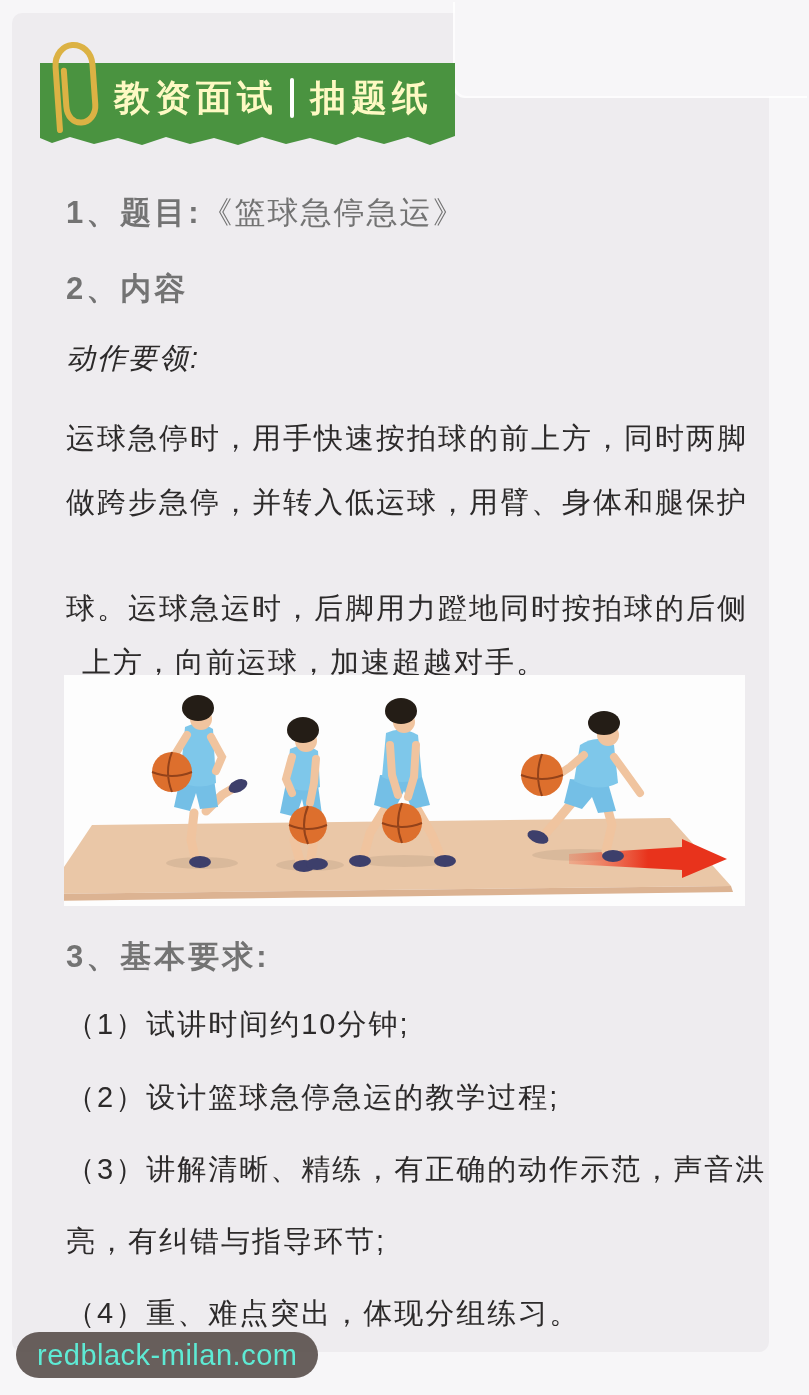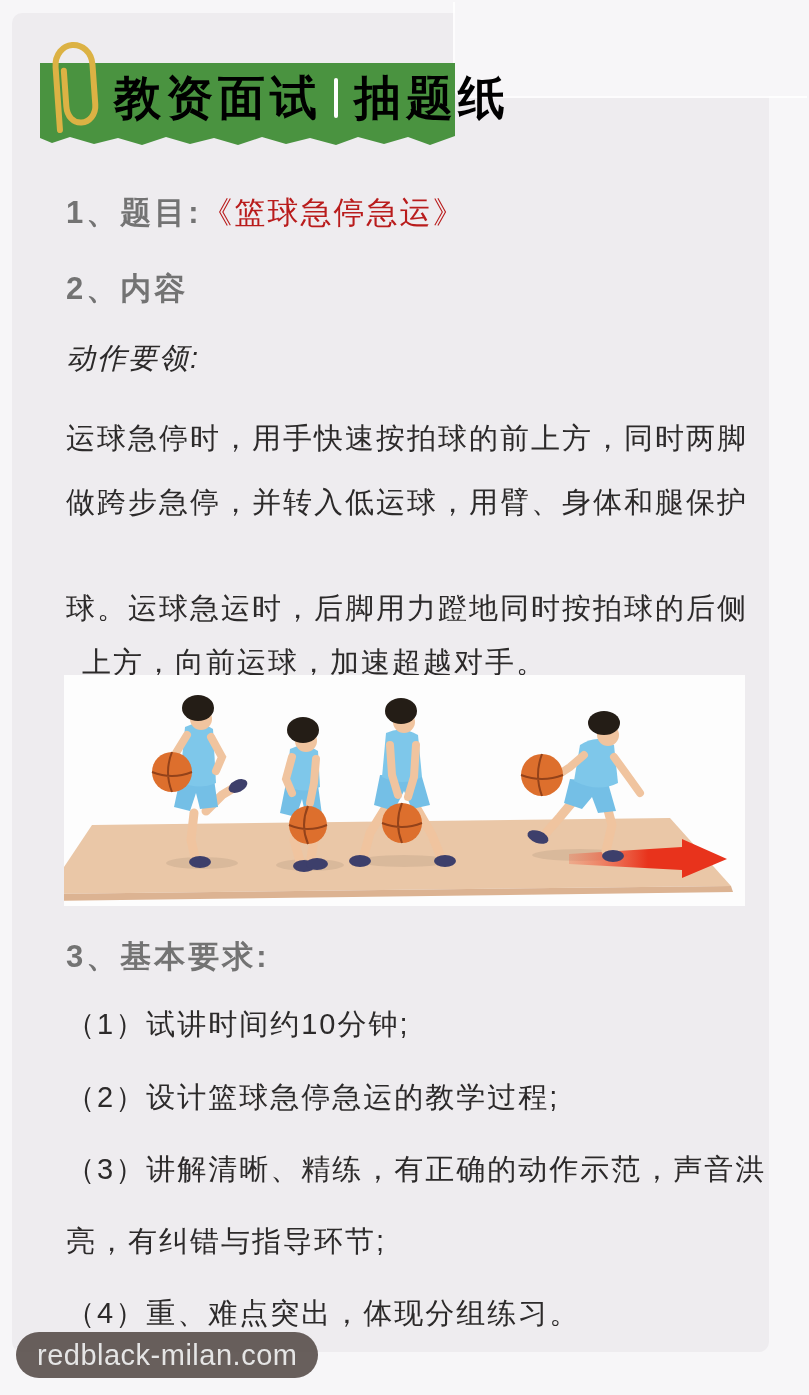--- a/index.html
+++ b/index.html
@@ -16,52 +16,52 @@
     position:absolute;left:455px;top:0;width:354px;height:96px;
     background:#f7f6f8;border-bottom-left-radius:12px;z-index:2;
     box-shadow:-2px 2px 0 rgba(255,255,255,.85);
   }
   .banner{
     position:absolute;left:40px;top:63px;width:415px;height:70px;
     background:#4a9340;z-index:3;display:flex;align-items:center;
     padding-left:74px;box-sizing:border-box;
   }
   .banner-text{
-    color:#000000;font-size:47px;font-weight:bold;letter-spacing:5px;
+    color:#fef9c3;font-size:36px;font-weight:bold;letter-spacing:5px;
     white-space:nowrap;
   }
   .banner-divider{
     width:4px;height:40px;background:#ffffff;margin:0 16px 0 12px;
     border-radius:2px;flex:0 0 auto;
   }
   .banner-zigzag{
     position:absolute;left:40px;top:132px;width:415px;height:16px;z-index:3;
   }
   .paperclip{
     position:absolute;left:42px;top:40px;width:64px;height:94px;z-index:5;
   }
   .line{
     position:absolute;left:66px;white-space:nowrap;
     font-size:29px;color:#2c2a2a;letter-spacing:2px;z-index:4;
   }
   .red-label{color:#737373;font-weight:bold;letter-spacing:3px;}
-  .q-value{color:#b91c1c;font-weight:normal;letter-spacing:2px;}
+  .q-value{color:#737373;font-weight:normal;letter-spacing:2px;}
   .heading{font-size:31px;}
   .figure-box{
     position:absolute;left:64px;top:675px;width:681px;height:231px;
     background:#fdfdfd;z-index:4;
   }
   .figure-box svg{display:block;width:100%;height:100%;}
   .watermark{
     position:absolute;left:16px;top:1332px;height:46px;z-index:6;
     background:rgba(93,83,80,0.93);border-radius:23px;
     display:flex;align-items:center;padding:0 21px;
   }
   .watermark span{
-    color:#e5e5e5;font-size:29px;letter-spacing:0.5px;white-space:nowrap;
+    color:#5eead4;font-size:29px;letter-spacing:0.5px;white-space:nowrap;
   }
 </style>
 </head>
 <body>
 
 <div class="card"></div>
 <div class="top-right-white"></div>
 
 <div class="banner">
   <span class="banner-text">教资面试</span>

